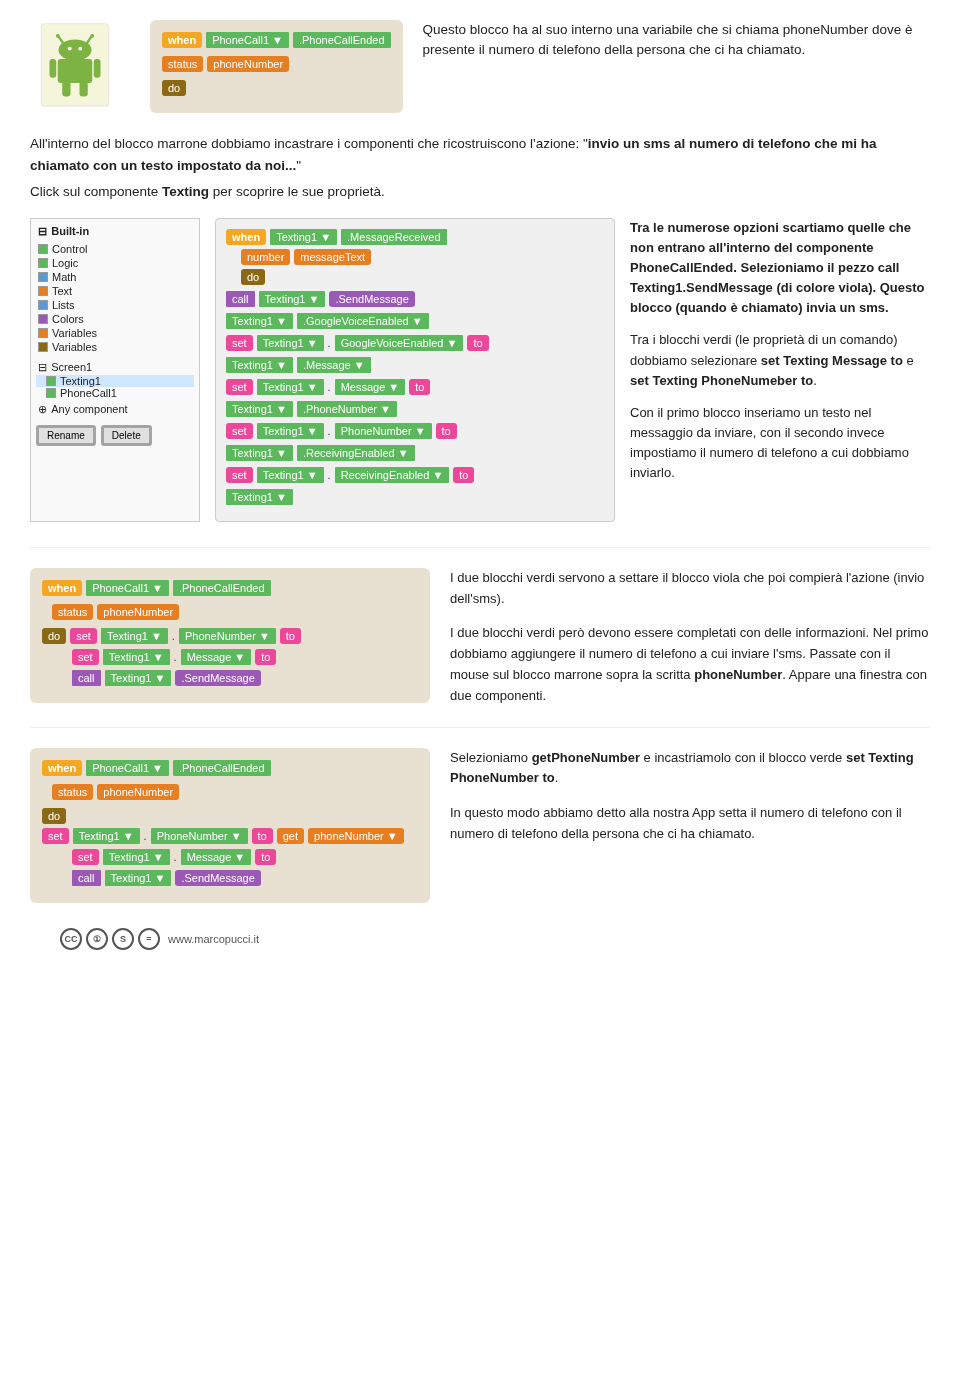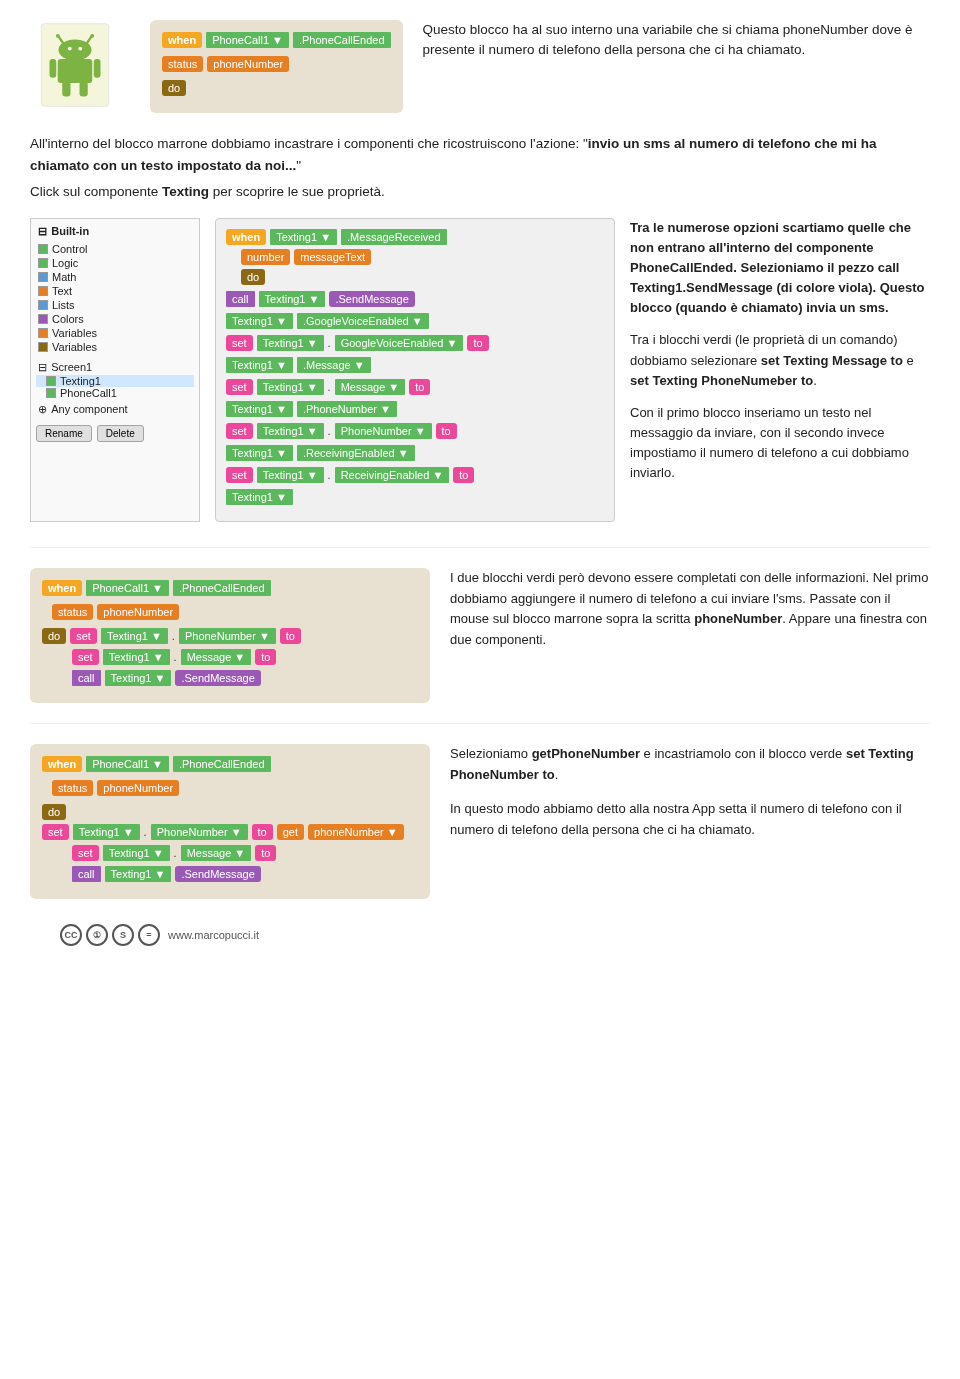--- a/index.html
+++ b/index.html
@@ -152,21 +152,21 @@
     .sidebar-component.selected {
       background: #d0e8ff;
     }
     .sidebar-buttons {
       display: flex;
       gap: 5px;
       margin-top: 8px;
     }
     .sidebar-btn {
       background: #e0e0e0;
-      border: 1px solid #a3a3a3;
+      border: 3px solid #a3a3a3;
       border-radius: 3px;
       padding: 2px 8px;
       font-size: 10px;
       cursor: pointer;
     }
 
     
     .code-panel-middle {
       flex: 1;
       background: #f0f0f0;
@@ -557,20 +557,21 @@
 
       <div class="row" style="margin-left:30px; gap:4px;">
         <span class="block-call">call</span>
         <span class="block-green">Texting1 ▼</span>
         <span class="block-purple">.SendMessage</span>
       </div>
     </div>
   </div>
 
   <div class="bottom-text">
+    <p style="margin-bottom:14px;">I due blocchi verdi servono a settare il blocco viola che poi compierà l'azione (invio dell'sms).</p>
     <p>
       I due blocchi verdi però devono essere completati con delle informazioni.
       Nel primo dobbiamo aggiungere il numero di telefono a cui inviare l'sms.
       Passate con il mouse sul blocco marrone sopra la scritta <strong>phoneNumber</strong>. Appare una finestra con due componenti.
     </p>
   </div>
 </div>
 
 <hr class="section-divider">
 

